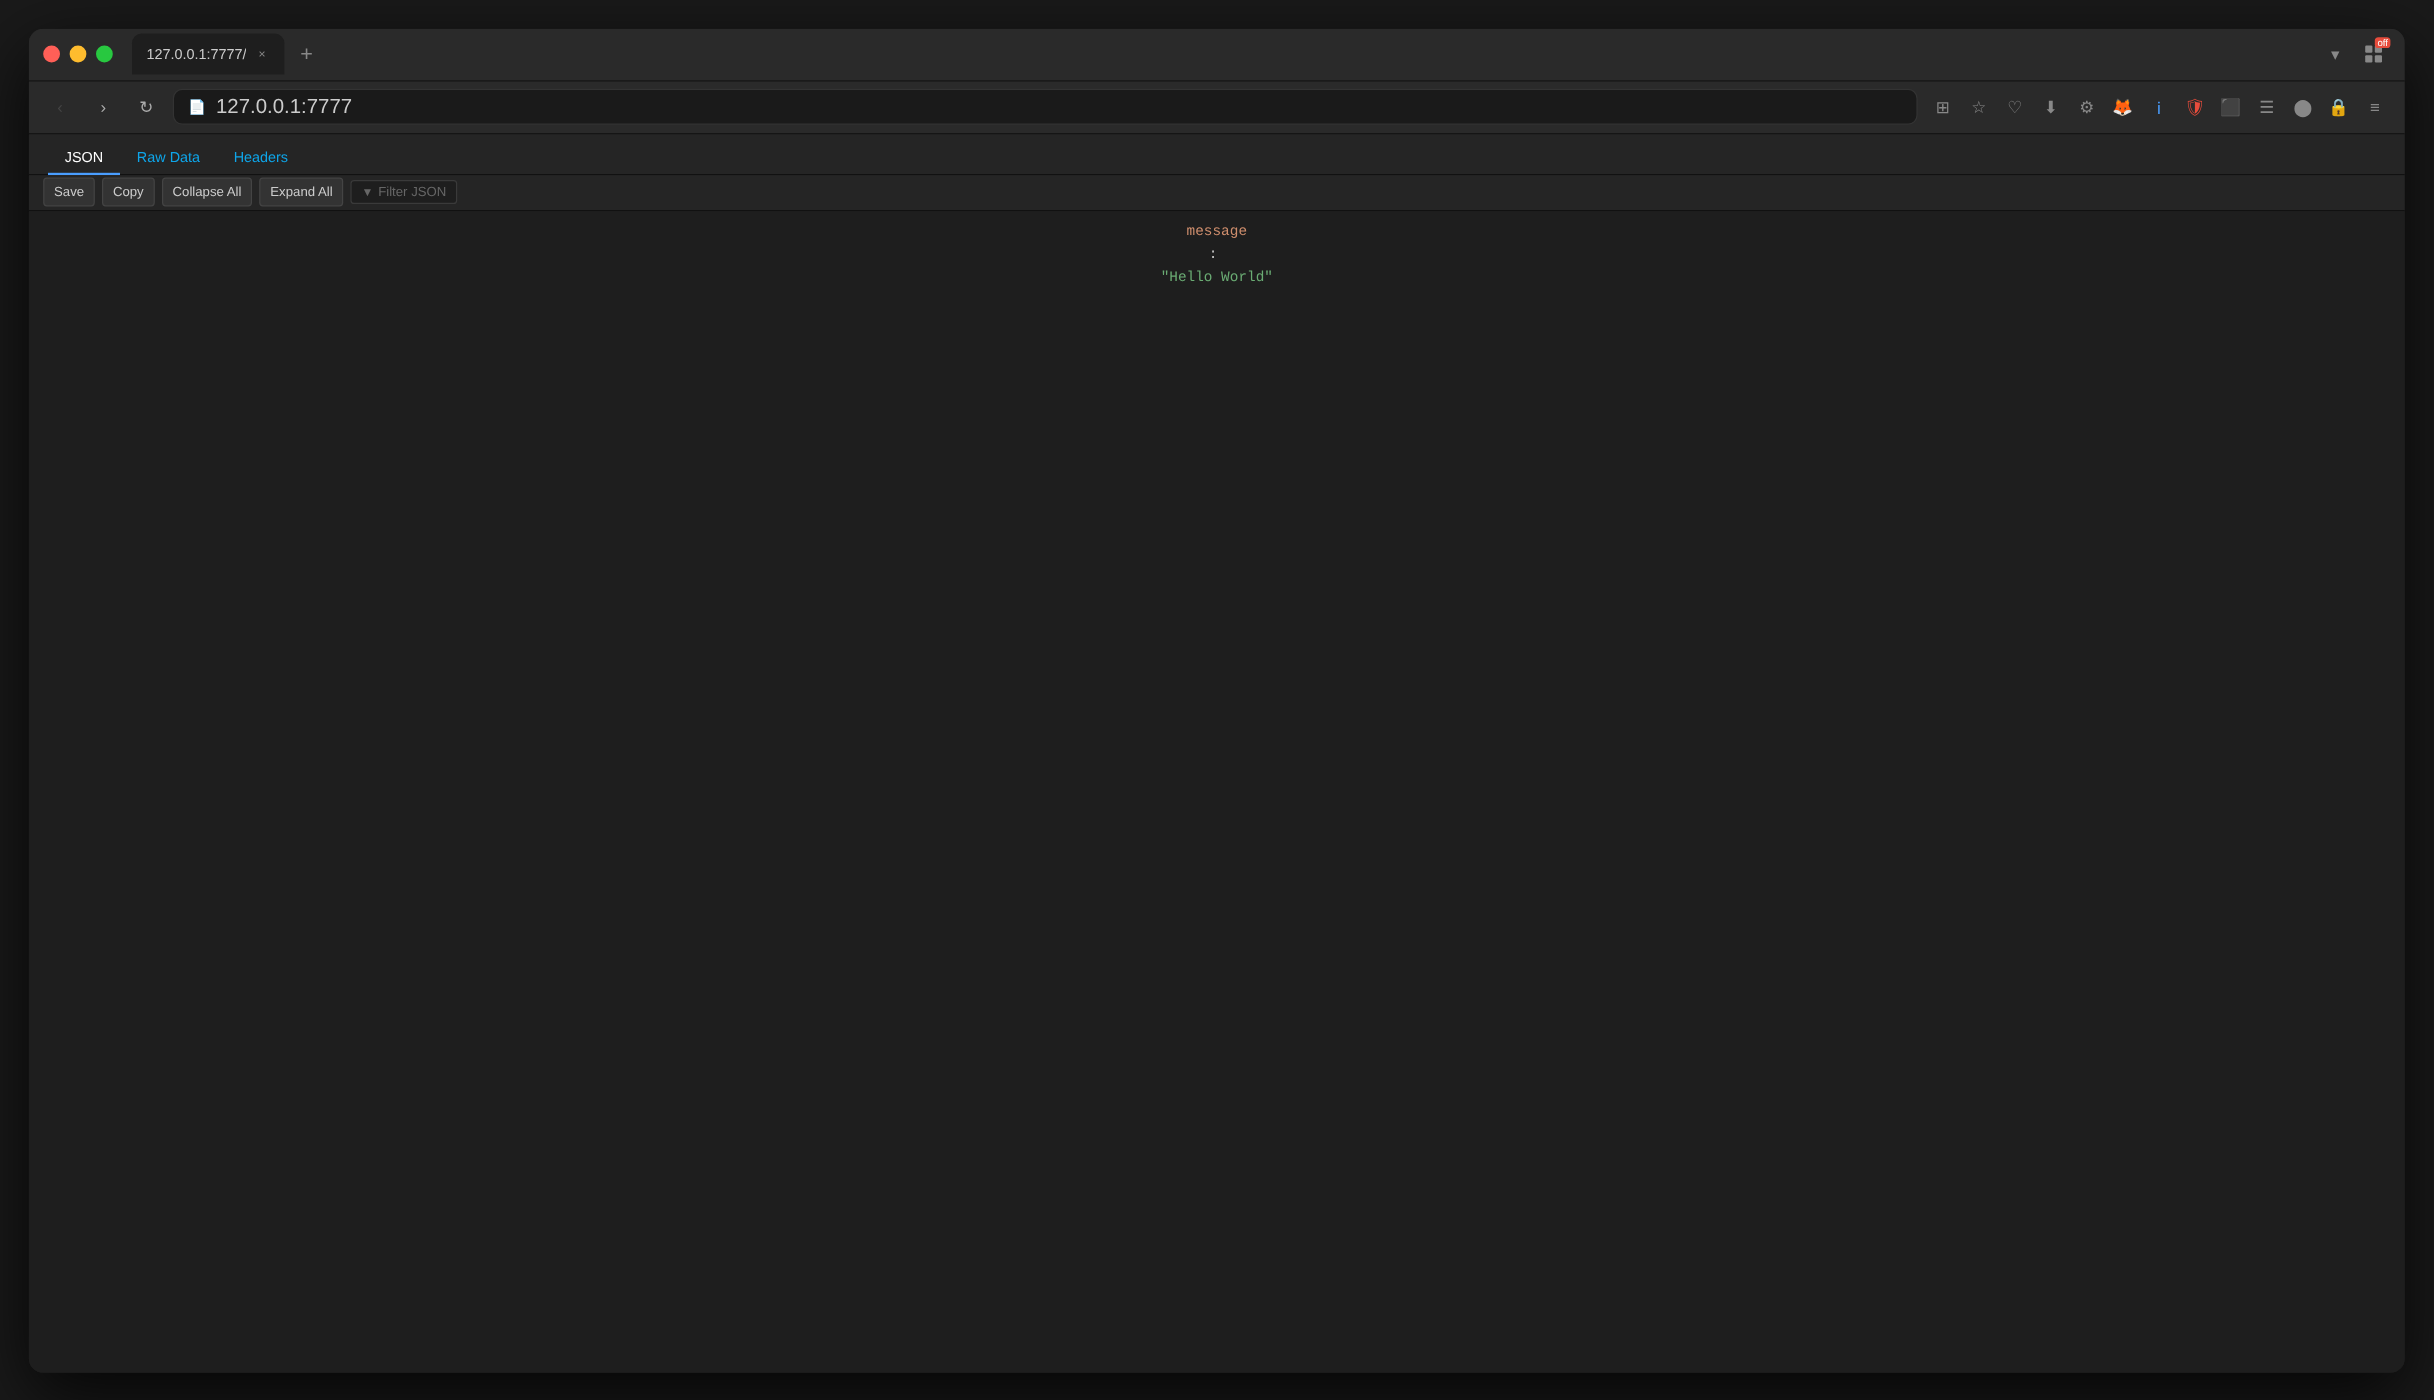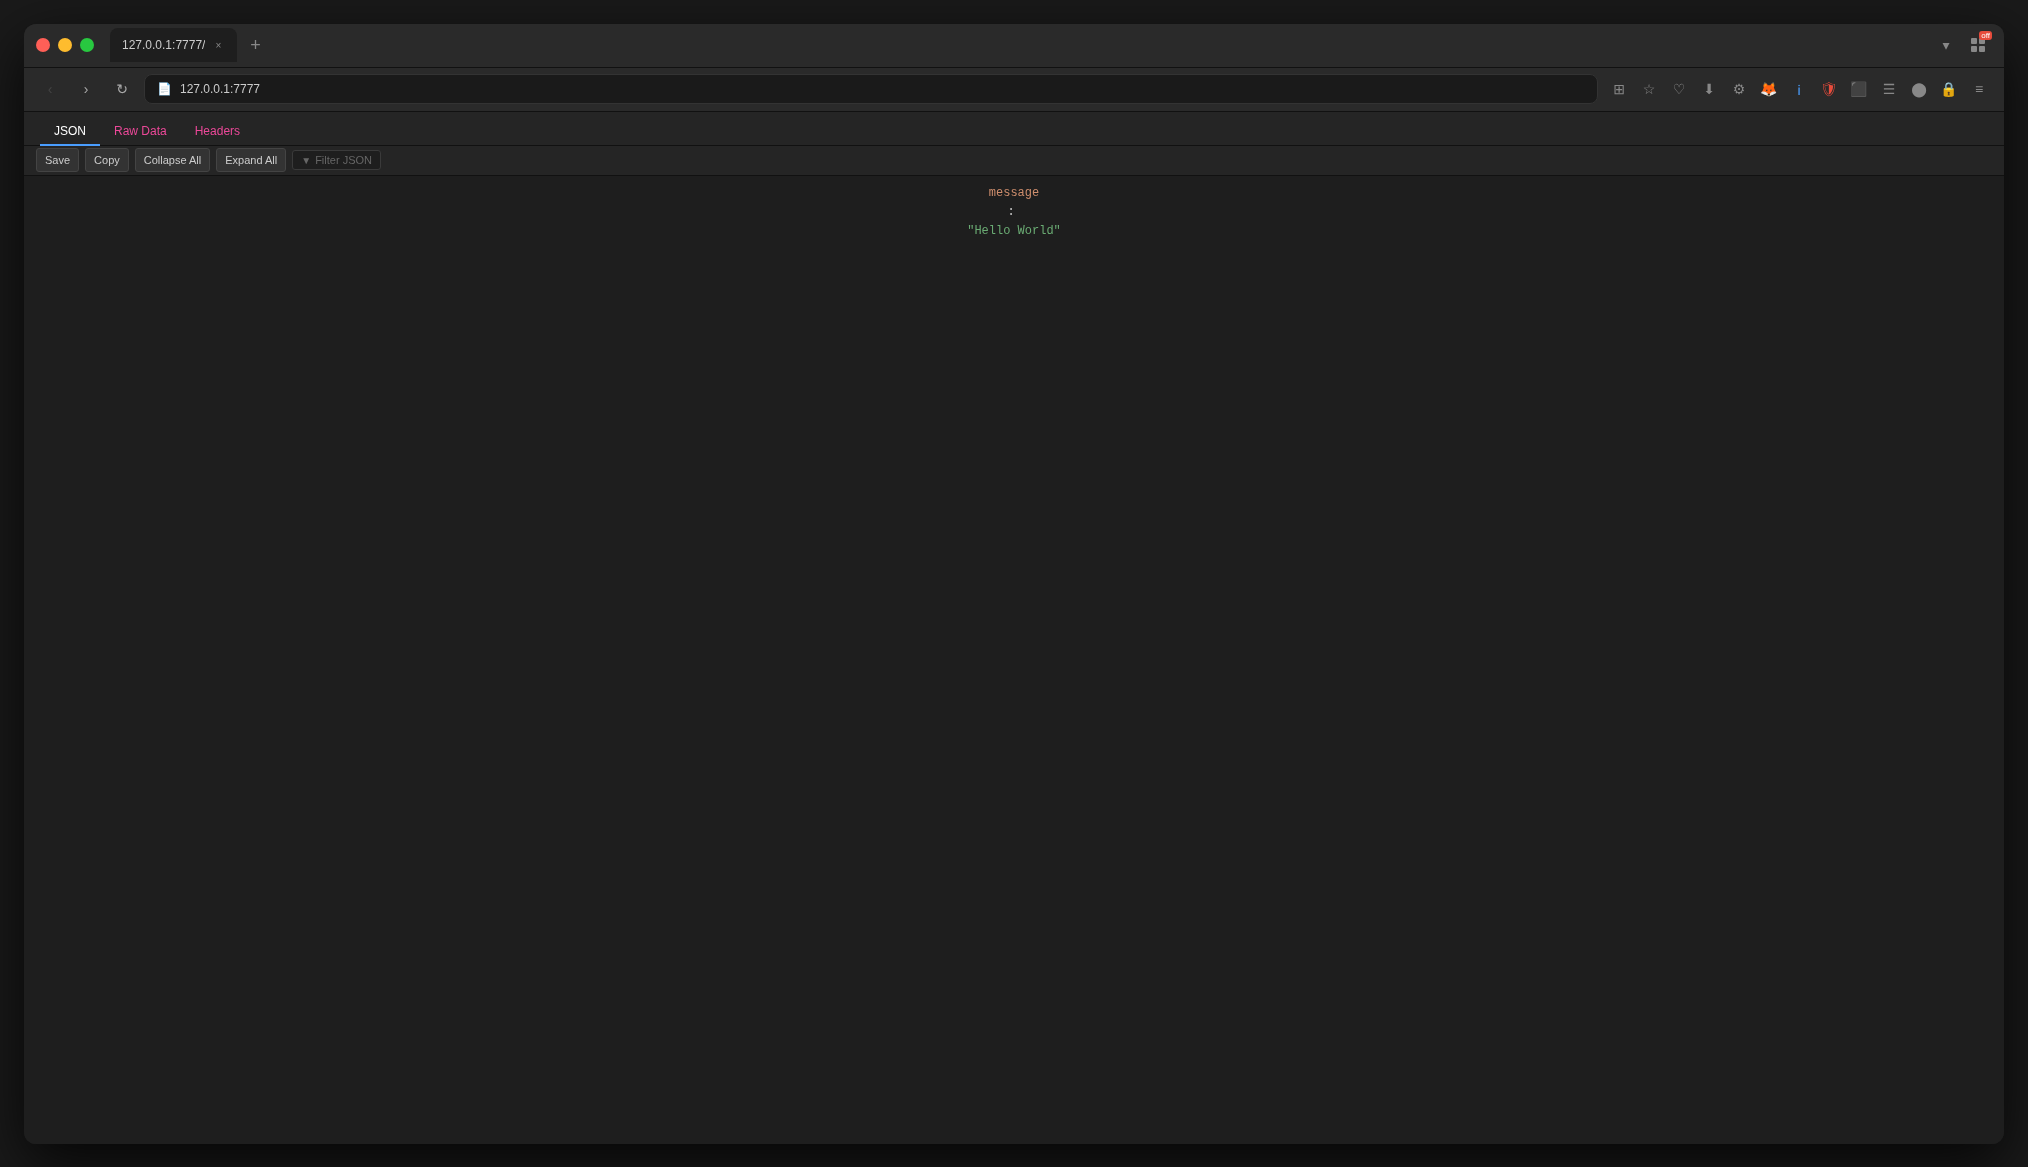--- a/index.html
+++ b/index.html
@@ -163,21 +163,21 @@
       gap: 8px;
     }
 
     .address-icon {
       color: #666;
       font-size: 12px;
     }
 
     .address-text {
       color: #ccc;
-      font-size: 12px;
+      font-size: 17px;
     }
 
     .nav-toolbar {
       display: flex;
       align-items: center;
       gap: 4px;
     }
 
     .nav-icon {
       width: 26px;
@@ -200,21 +200,21 @@
       align-items: flex-end;
       padding: 0 16px;
       gap: 0;
       border-bottom: 1px solid #111;
       flex-shrink: 0;
     }
 
     .content-tab {
       padding: 6px 14px;
       font-size: 12px;
-      color: #ec4899;
+      color: #0ea5e9;
       cursor: pointer;
       border-bottom: 2px solid transparent;
       margin-bottom: -1px;
     }
 
     .content-tab.active {
       color: #fff;
       border-bottom: 2px solid #4a9eff;
       margin-top: 44px;
     }

